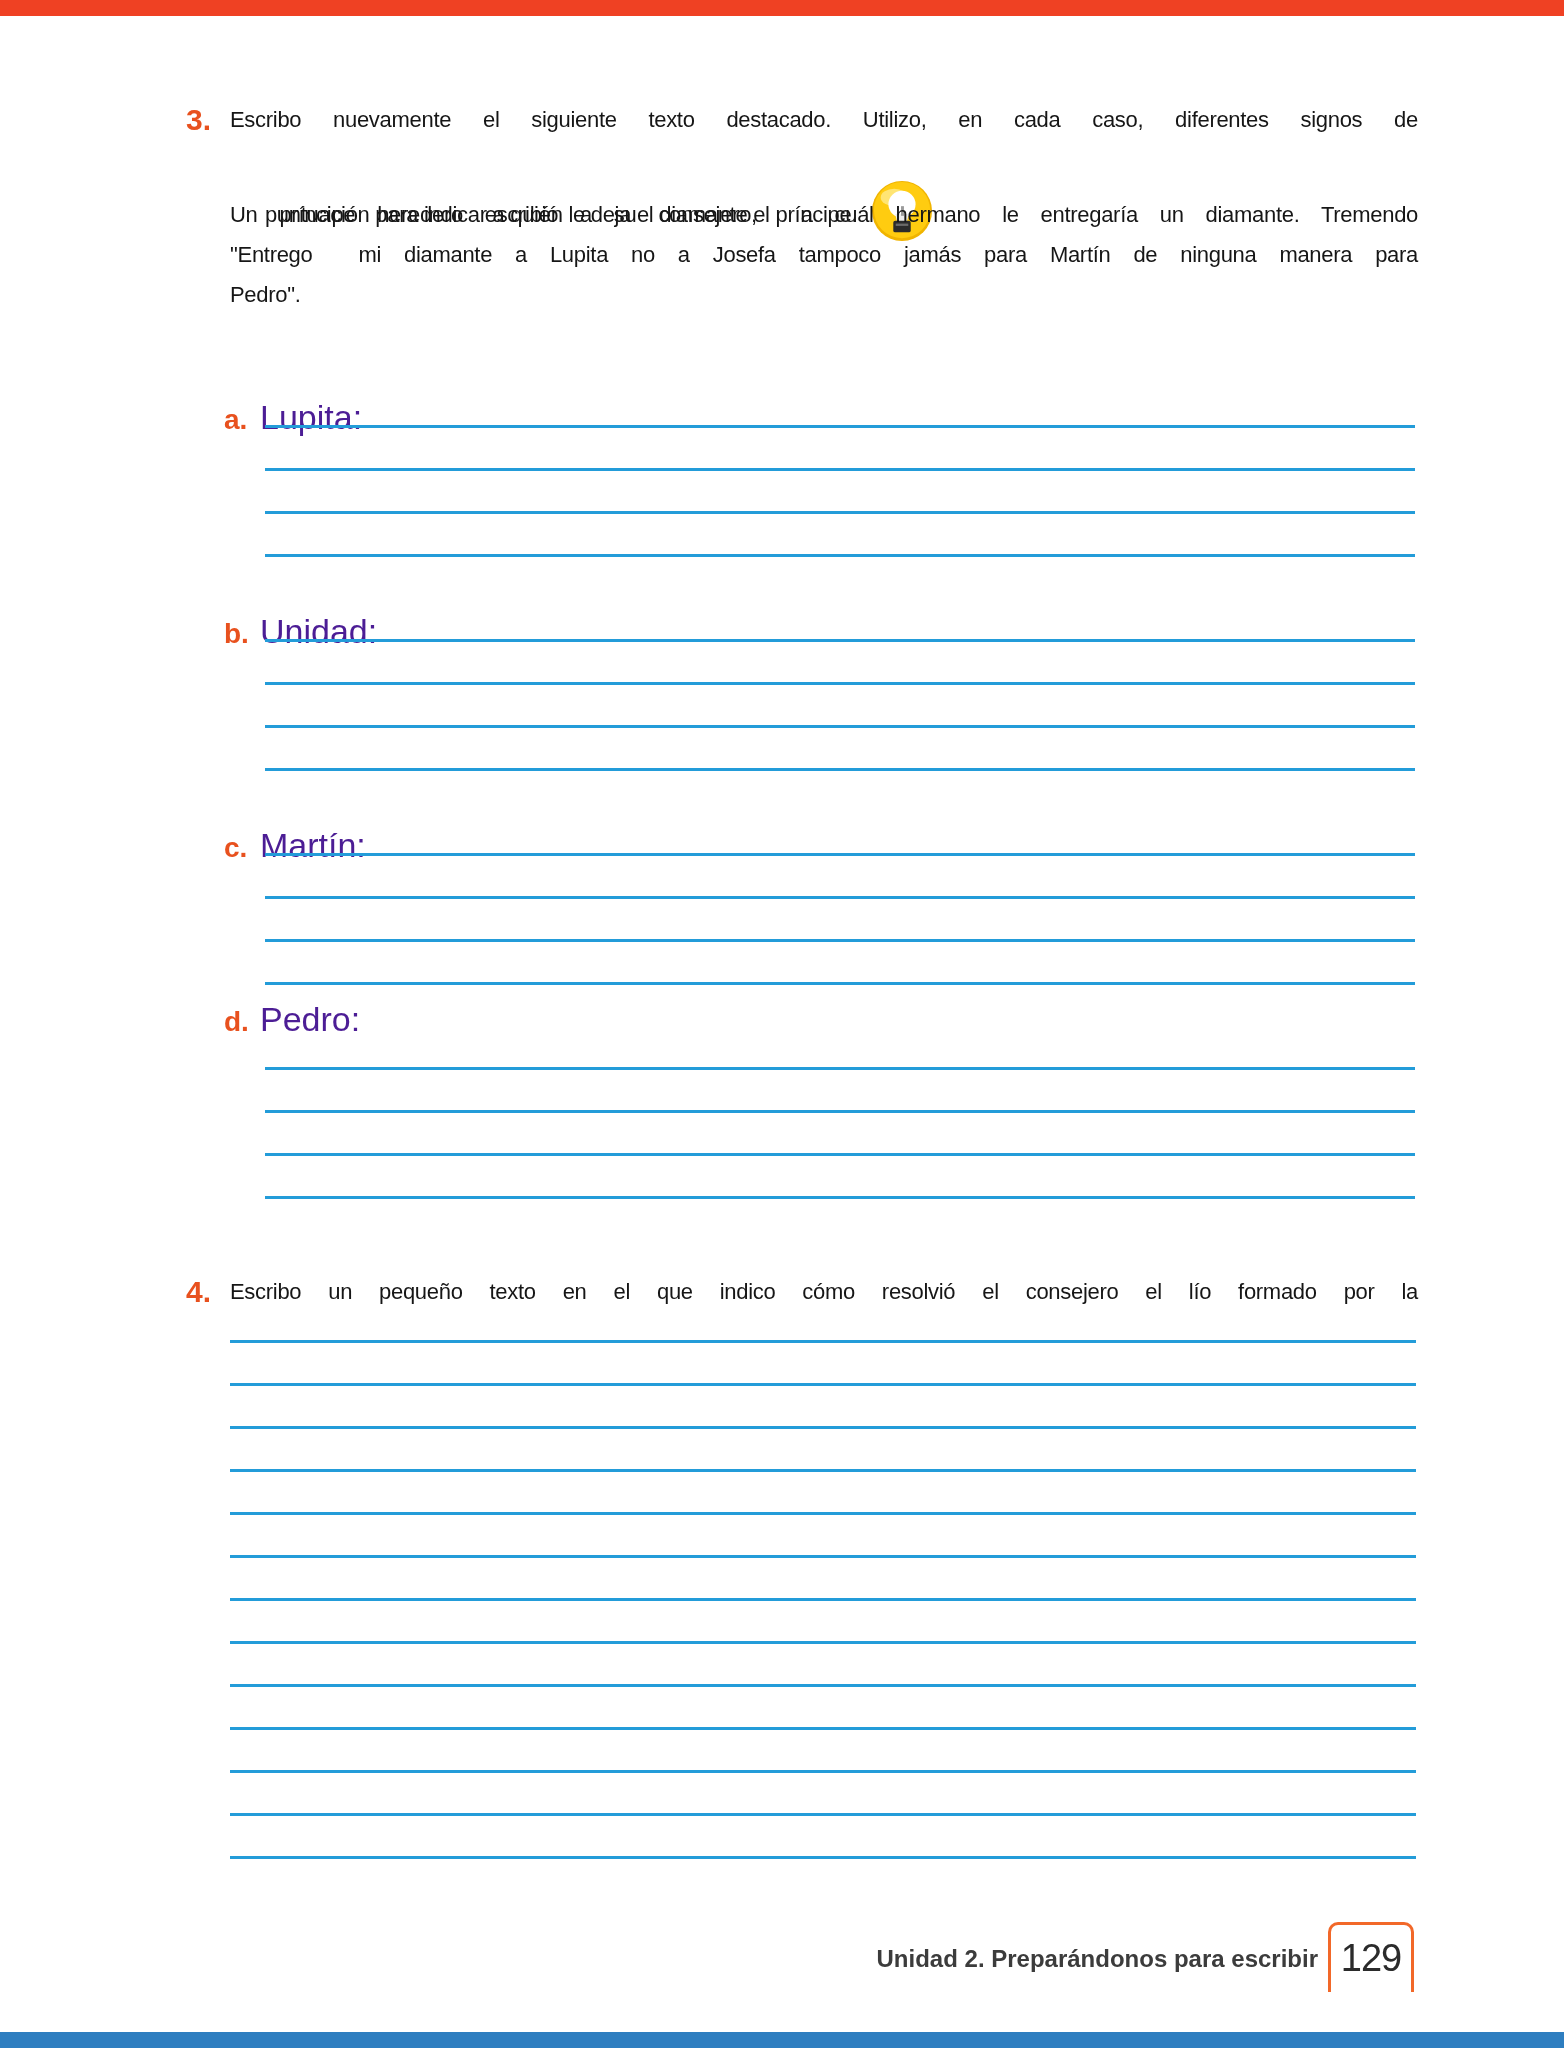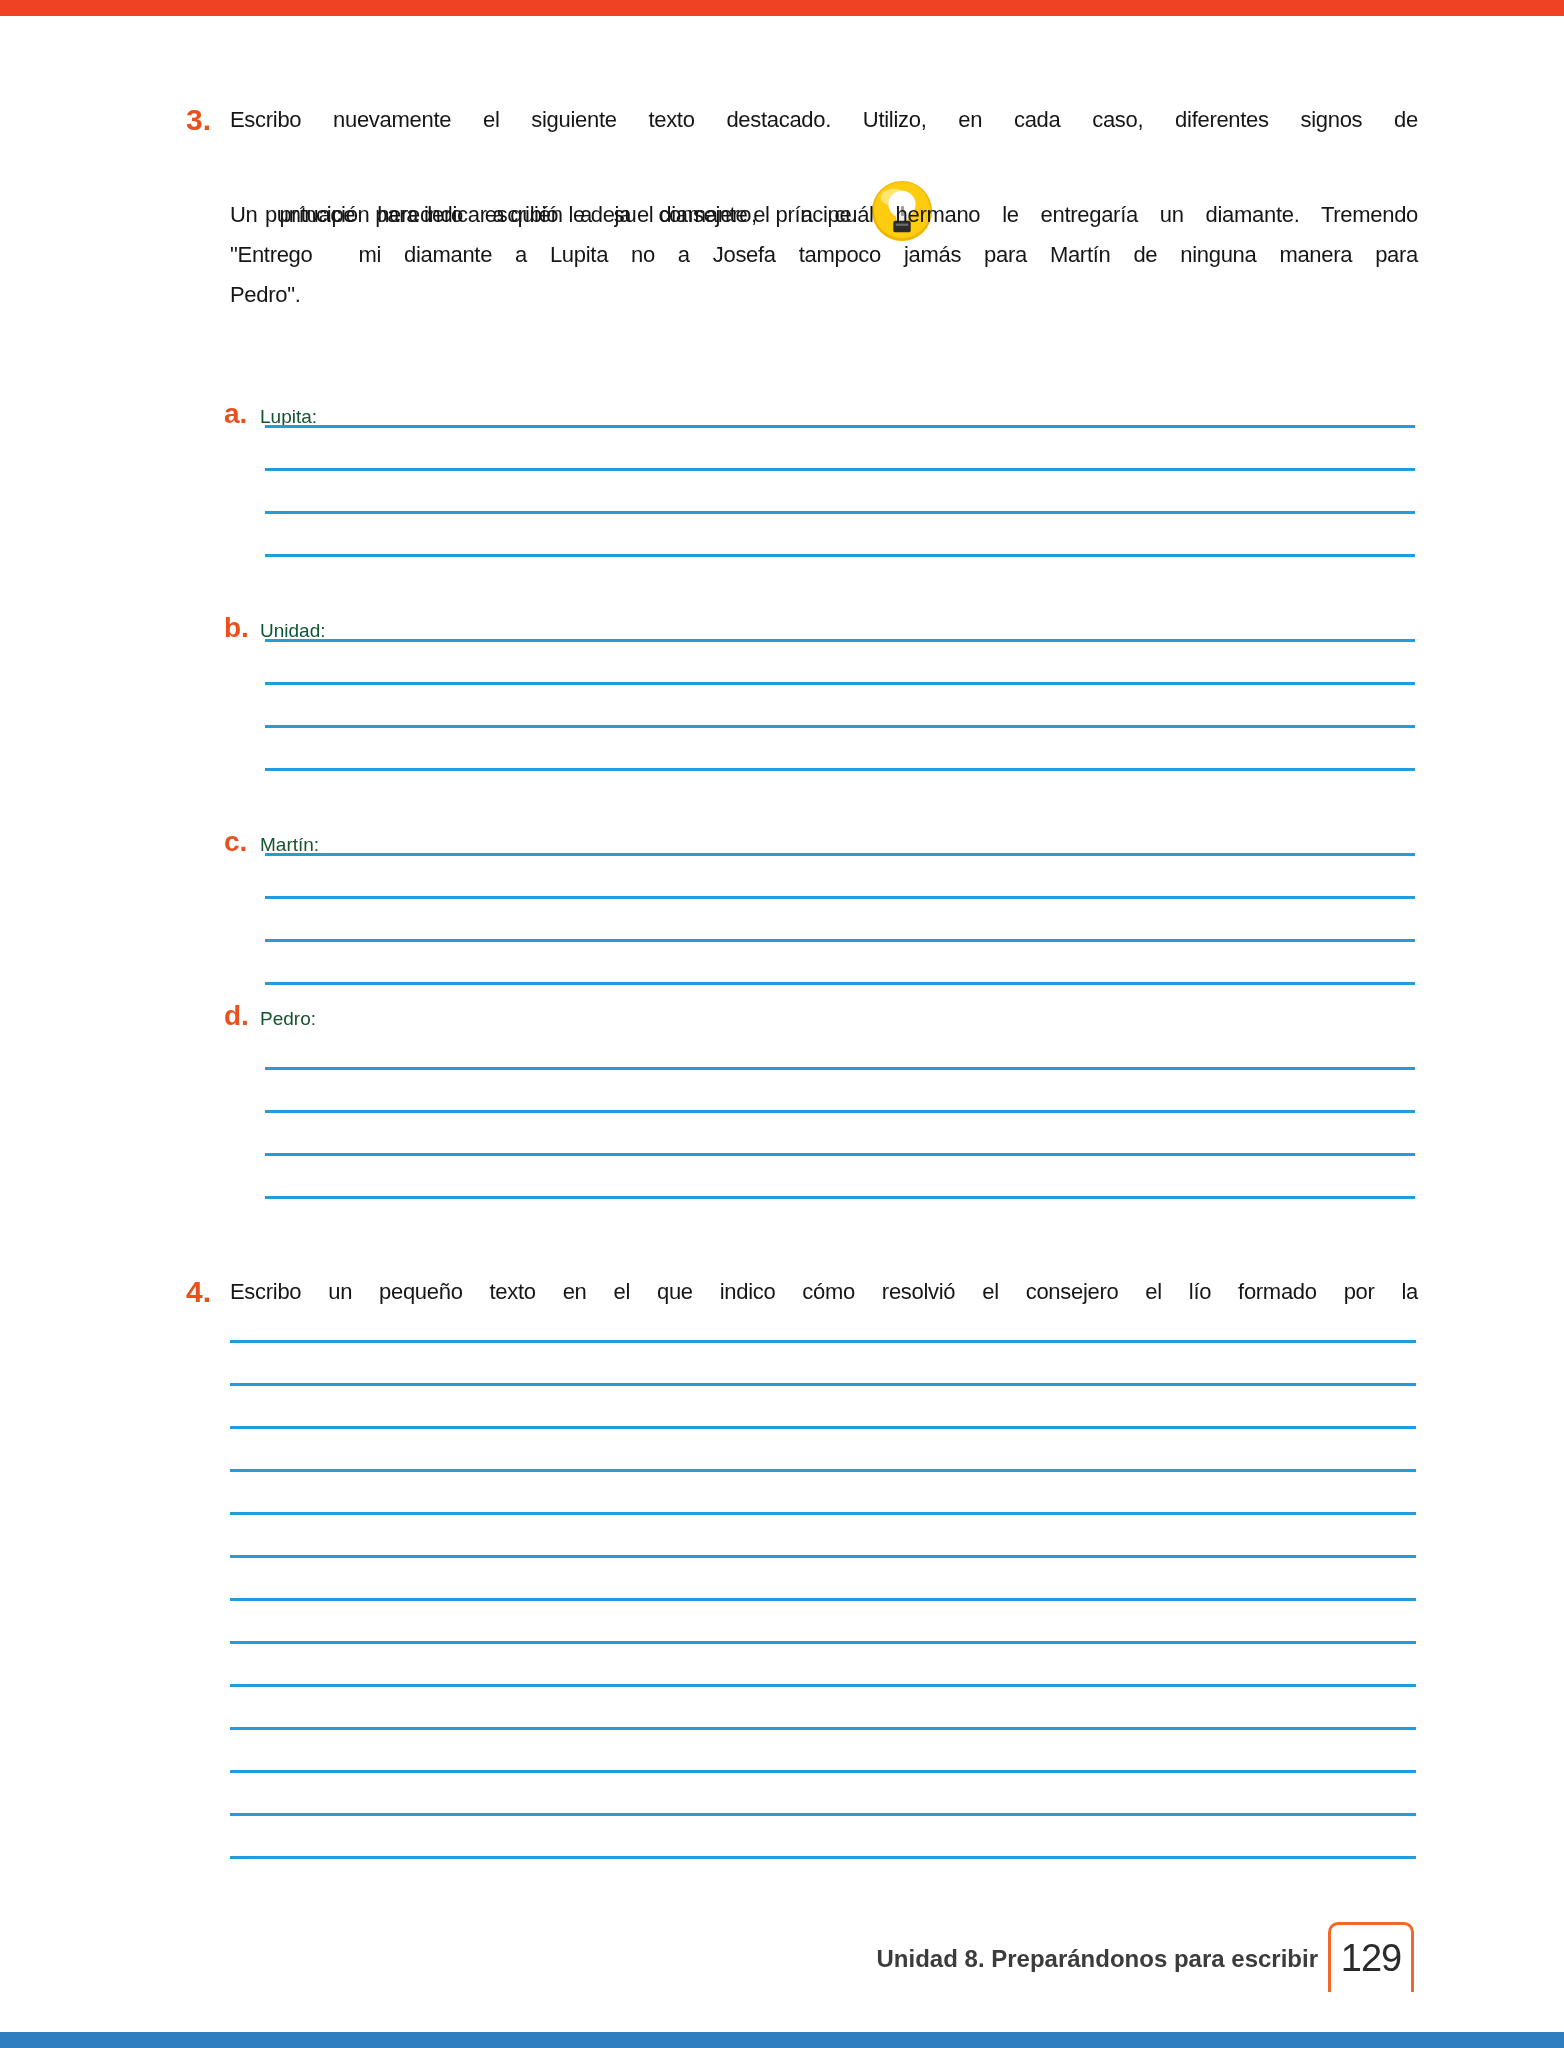--- a/index.html
+++ b/index.html
@@ -8,21 +8,21 @@
     font-family:"Liberation Sans","DejaVu Sans",sans-serif;
     color:#181818;overflow:hidden;
   }
   .abs{position:absolute;}
   
   .topbar{left:0;top:0;width:1564px;height:16px;background:#ef4123;}
   .bottombar{left:0;top:2032px;width:1564px;height:16px;background:#2e7ec0;}
   
   .num{font-size:30px;font-weight:700;color:#e8511e;line-height:40px;}
   .letter{font-size:28px;font-weight:700;color:#e8511e;display:inline-block;width:36px;}
-  .ilabel{font-size:19px;color:#14532d;}
+  .ilabel{font-size:34px;color:#4c1d95;}
   
   .txt{font-size:22px;line-height:40px;letter-spacing:-0.3px;color:#161616;white-space:pre-wrap;}
   .jline{text-align:justify;text-align-last:justify;}
   .lline{text-align:left;}
   
   .blinegrp .bline{height:40px;border-top:3px solid #239cd9;}
   
   .bulb{display:inline-block;width:62px;height:62px;vertical-align:-20px;margin-left:14px;}
   
   .footer-label{font-size:24px;font-weight:700;color:#3c3c3c;line-height:30px;}
@@ -116,20 +116,20 @@
     <div class="bline"></div>
     <div class="bline"></div>
     <div class="bline"></div>
     <div class="bline"></div>
     <div class="bline"></div>
     <div class="bline"></div>
     <div class="bline"></div>
     <div class="bline"></div>
   </div>
 
-  <div class="abs footer-label" style="left:700px;top:1944px;width:618px;text-align:right;">Unidad 8. Preparándonos para escribir</div>
+  <div class="abs footer-label" style="left:700px;top:1944px;width:618px;text-align:right;">Unidad 2. Preparándonos para escribir</div>
   <div class="abs pagebox" style="left:1328px;top:1922px;">
     <div class="pagenum">129</div>
   </div>
 
   <div class="abs bottombar"></div>
 
 </div>
 
 </body></html>

